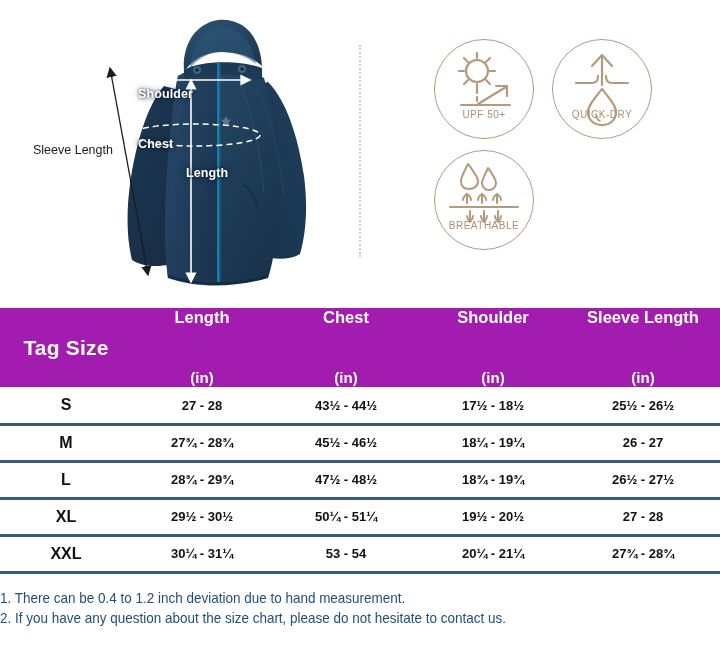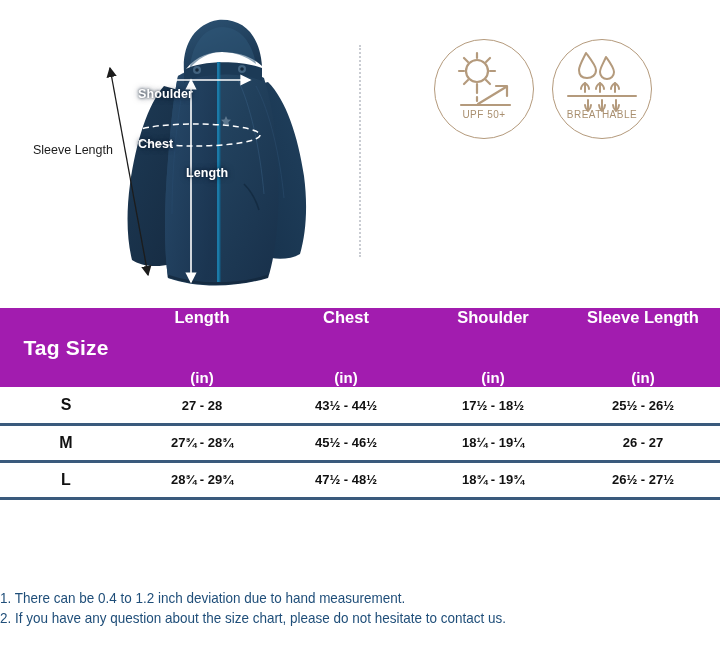--- a/index.html
+++ b/index.html
@@ -253,20 +253,34 @@
         </g>
         <g stroke="#b49a7c" stroke-width="2.2" fill="none" stroke-linecap="round">
           <line x1="43" y1="50" x2="43" y2="64" stroke-dasharray="4 4"></line>
           <line x1="44" y1="65" x2="72" y2="48"></line>
           <path d="M62 47 L73 47 L73 57" stroke-linejoin="round"></path>
         </g>
       </svg>
       <div class="feature-caption">UPF 50+</div>
     </div>
 
+    <div class="feature-badge">
+      <div class="feature-circle"></div>
+      <svg class="feature-art" viewBox="0 0 100 100" xmlns="http://www.w3.org/2000/svg">
+        <g stroke="#b49a7c" stroke-width="2.2" fill="none" stroke-linecap="round" stroke-linejoin="round">
+          <line x1="50" y1="17" x2="50" y2="46"></line>
+          <path d="M40 27 L50 16 L60 27"></path>
+          <path d="M24 44 L40 44 C45 44 46 40 46 37"></path>
+          <path d="M76 44 L60 44 C55 44 54 40 54 37"></path>
+          <path d="M50 50 C58 60 64 67 64 73 C64 81 58 86 50 86 C42 86 36 81 36 73 C36 67 42 60 50 50 Z"></path>
+          <path d="M44 75 C44 79 46 81 48 82" stroke-width="1.6"></path>
+        </g>
+      </svg>
+      <div class="feature-caption">QUICK-DRY</div>
+    </div>
 
     <div class="feature-badge">
       <div class="feature-circle"></div>
       <svg class="feature-art" viewBox="0 0 100 100" xmlns="http://www.w3.org/2000/svg">
         <g stroke="#b49a7c" stroke-width="2" fill="none" stroke-linecap="round" stroke-linejoin="round">
           <path d="M34 14 C40 22 44 27 44 31 C44 36 40 39 35 39 C30 39 27 36 27 31 C27 27 30 22 34 14 Z"></path>
           <path d="M54 18 C59 25 62 29 62 33 C62 37 59 40 55 40 C51 40 48 37 48 33 C48 29 51 25 54 18 Z"></path>
           <line x1="16" y1="57" x2="84" y2="57"></line>
           <path d="M33 44 L33 53 M33 44 C30 46 29 48 29 50 M33 44 C36 46 37 48 37 50"></path>
           <path d="M48 44 L48 53 M48 44 C45 46 44 48 44 50 M48 44 C51 46 52 48 52 50"></path>
@@ -329,19 +343,33 @@
       <td>18¼ - 19¼</td>
       <td>26 - 27</td>
     </tr>
     <tr>
       <td class="tag-cell">L</td>
       <td>28¾ - 29¾</td>
       <td>47½ - 48½</td>
       <td>18¾ - 19¾</td>
       <td>26½ - 27½</td>
     </tr>
+    <tr>
+      <td class="tag-cell">XL</td>
+      <td>29½ - 30½</td>
+      <td>50¼ - 51¼</td>
+      <td>19½ - 20½</td>
+      <td>27 - 28</td>
+    </tr>
+    <tr>
+      <td class="tag-cell">XXL</td>
+      <td>30¼ - 31¼</td>
+      <td>53 - 54</td>
+      <td>20¼ - 21¼</td>
+      <td>27¾ - 28¾</td>
+    </tr>
   </tbody>
 </table>
 
 <div id="notes">
   <div class="note-line">1. There can be 0.4 to 1.2 inch deviation due to hand measurement.</div>
   <div class="note-line">2. If you have any question about the size chart, please do not hesitate to contact us.</div>
 </div>
 
 </body></html>

